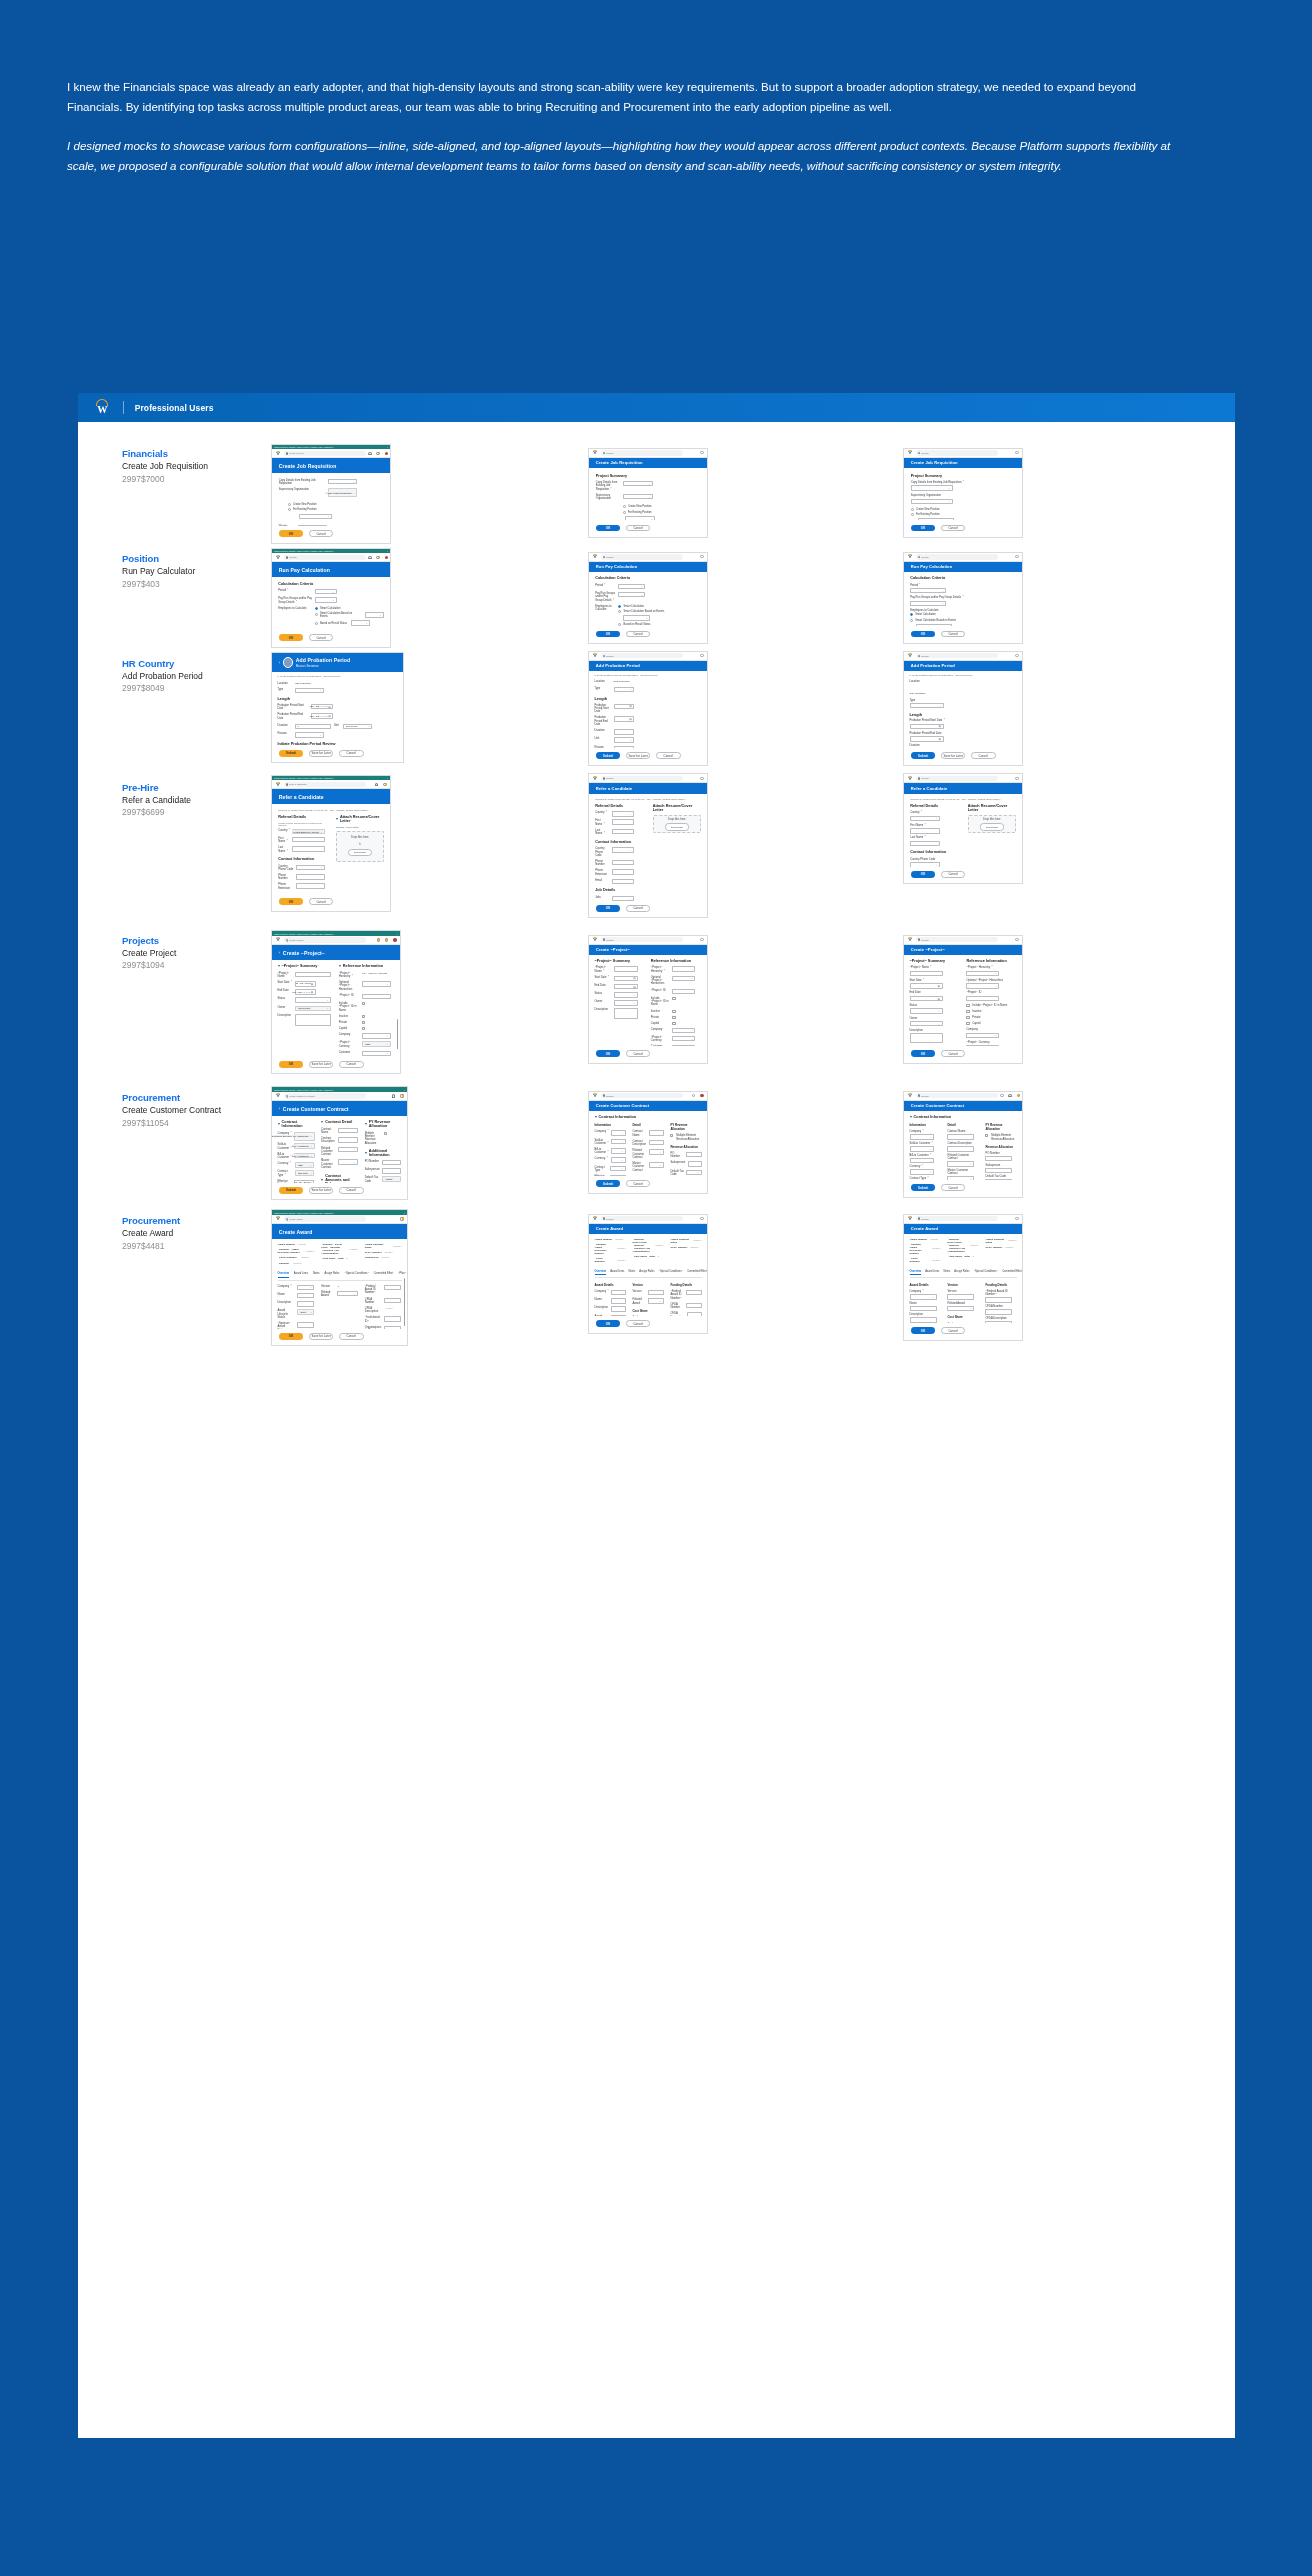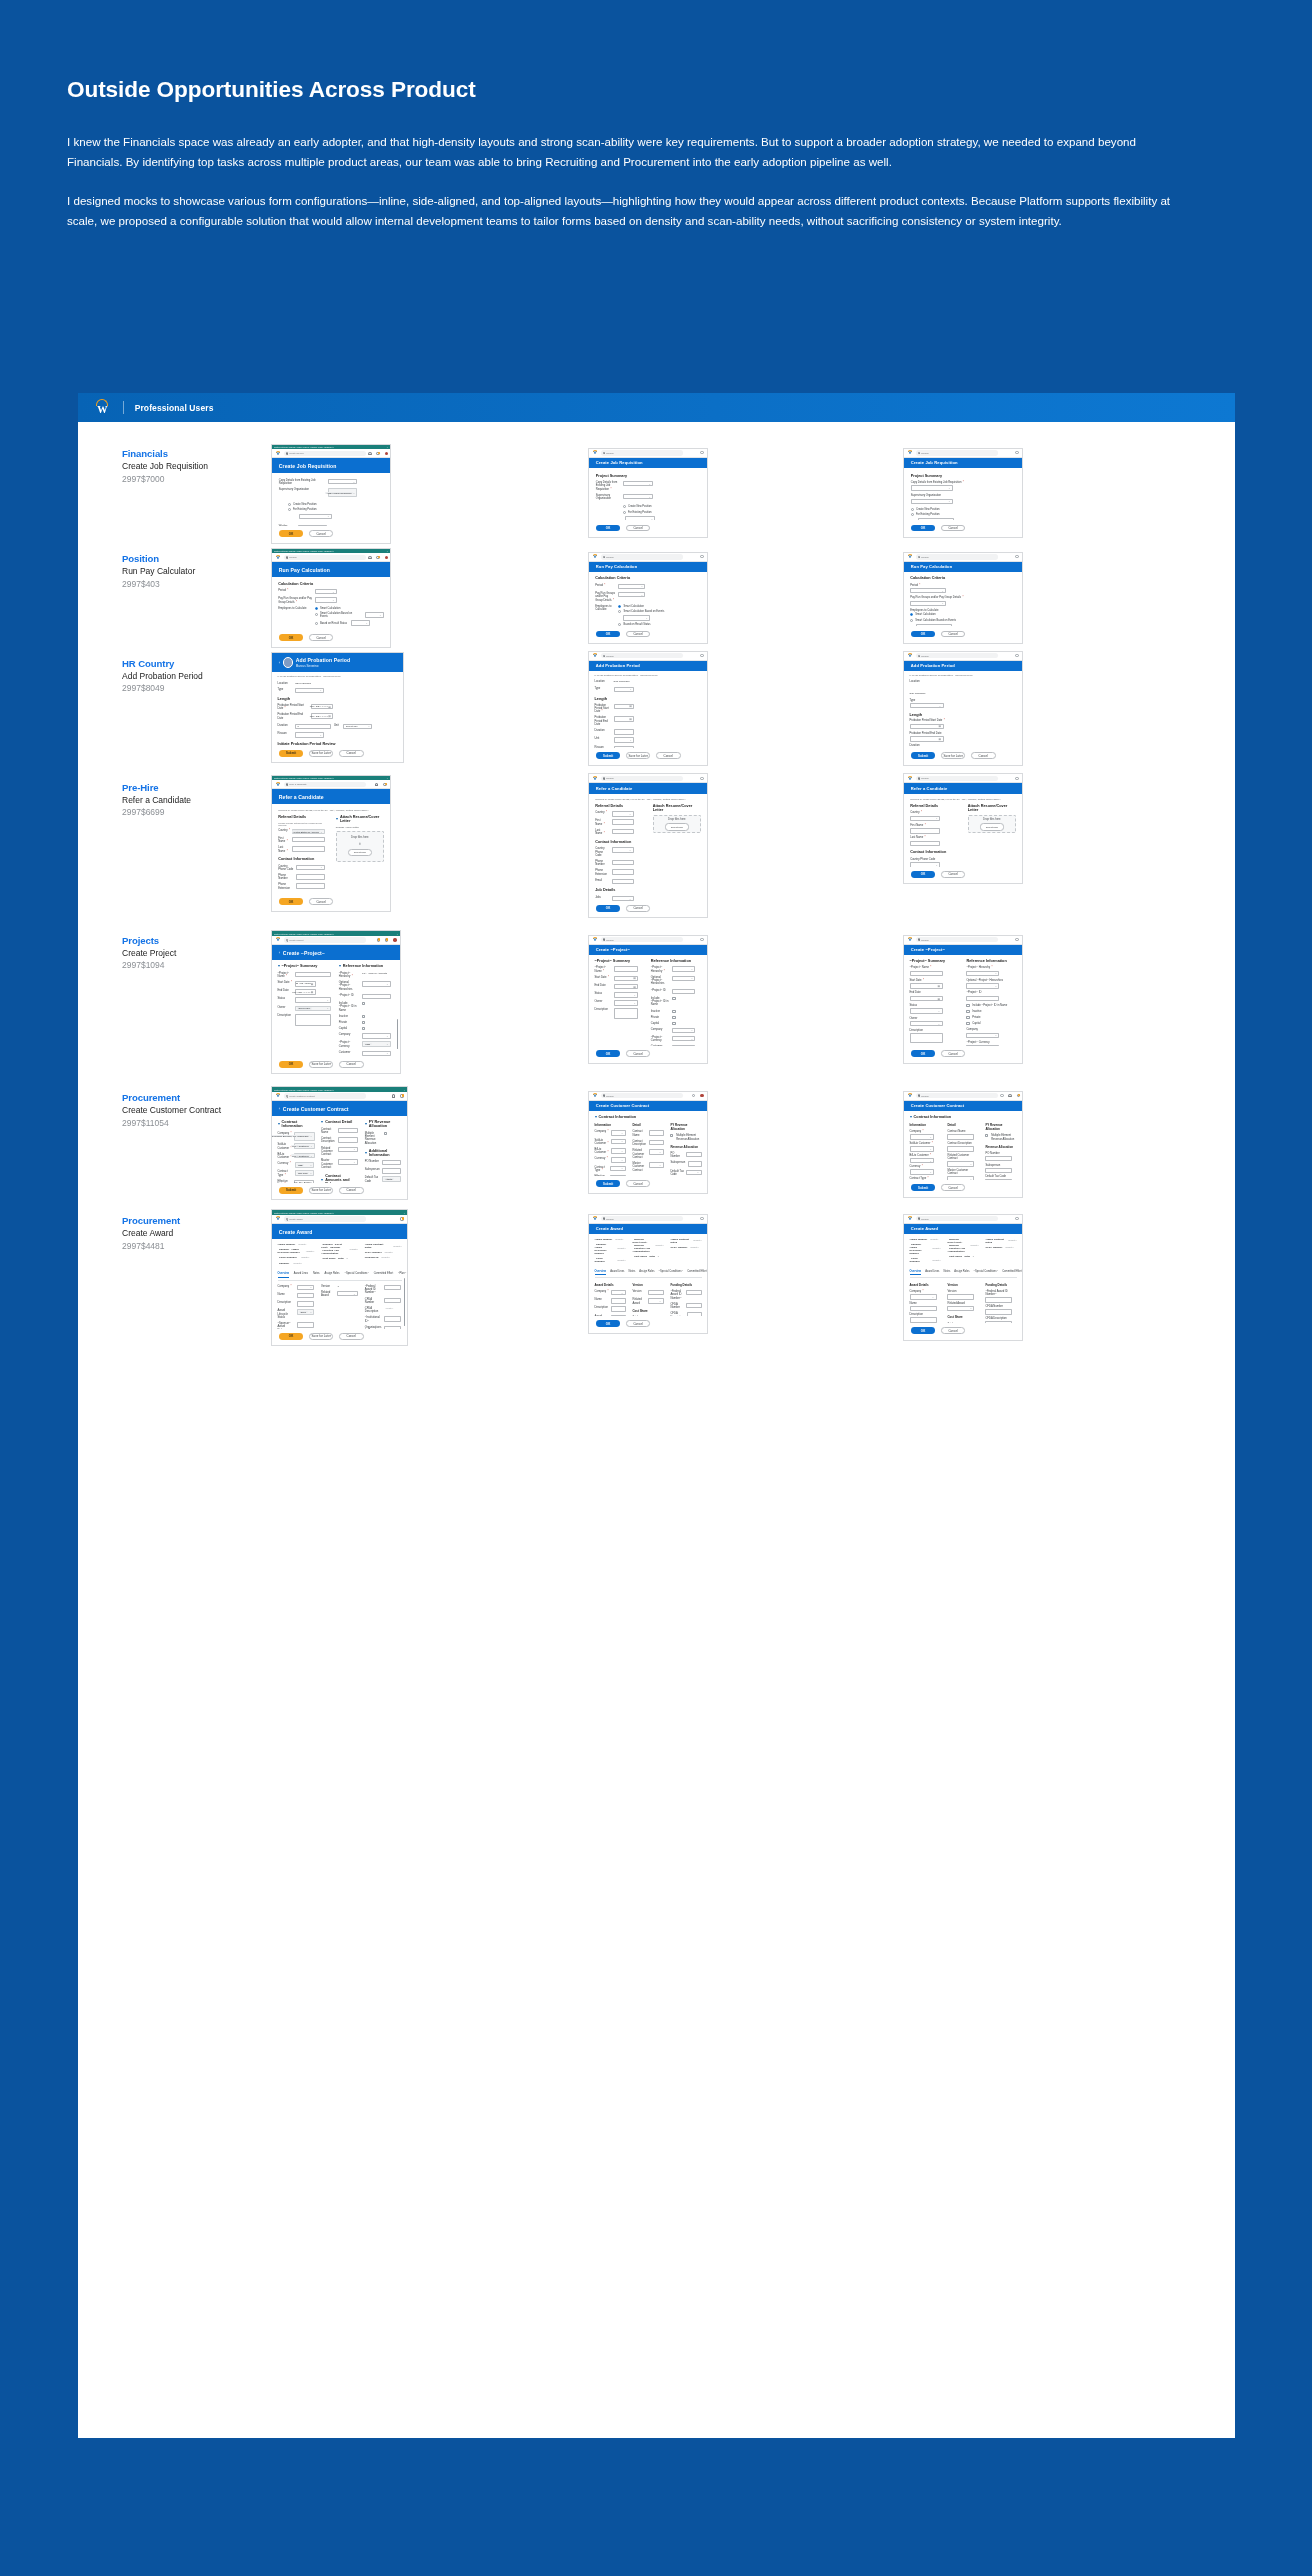--- a/index.html
+++ b/index.html
@@ -20,21 +20,21 @@
     letter-spacing: -0.1px;
     margin-bottom: 29px;
   }
   .intro p {
     color: #ffffff;
     font-size: 11.6px;
     line-height: 1.72;
     max-width: 1190px;
     margin-bottom: 18px;
   }
-  .intro p.second { margin-top: 19px; }
+  .intro p.second { margin-top: 19px; font-style: italic; }
 
   
   .board {
     position: absolute;
     left: 78px; top: 393px;
     width: 1157px; height: 2045px;
     background: #ffffff;
     overflow: hidden;
   }
   .board-top {
@@ -224,21 +224,20 @@
   .kvrow { display:flex; gap:2.7px; margin-bottom:2.1px; align-items:center; }
   .kvrow .k { font-size:2.5px; color:#35393d; font-weight:bold; }
   .kvrow .v { font-size:2.5px; color:#8d9196; }
 </style>
 </head>
 <body>
 
 <div class="page">
 
   <section class="intro">
-    <h1>Outside Opportunities Across Product</h1>
     <p>I knew the Financials space was already an early adopter, and that high-density layouts and strong scan-ability were key requirements. But to support a broader adoption strategy, we needed to expand beyond Financials. By identifying top tasks across multiple product areas, our team was able to bring Recruiting and Procurement into the early adoption pipeline as well.</p>
     <p class="second">I designed mocks to showcase various form configurations—inline, side-aligned, and top-aligned layouts—highlighting how they would appear across different product contexts. Because Platform supports flexibility at scale, we proposed a configurable solution that would allow internal development teams to tailor forms based on density and scan-ability needs, without sacrificing consistency or system integrity.</p>
   </section>
 
   <div class="board">
 
     <div class="board-top">
       <div class="wd-logo">
         <div class="arc"></div>
           <div class="w">W</div>

